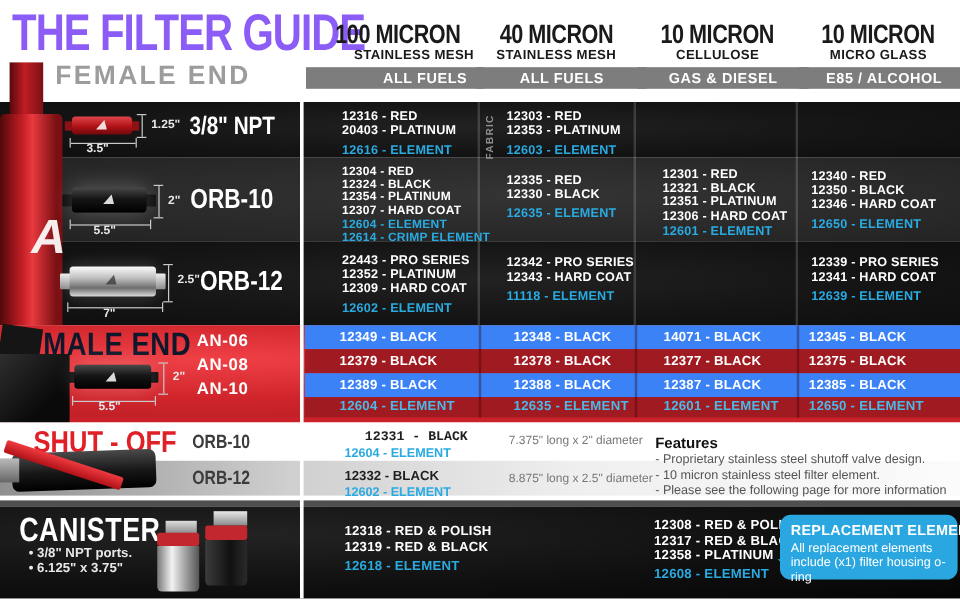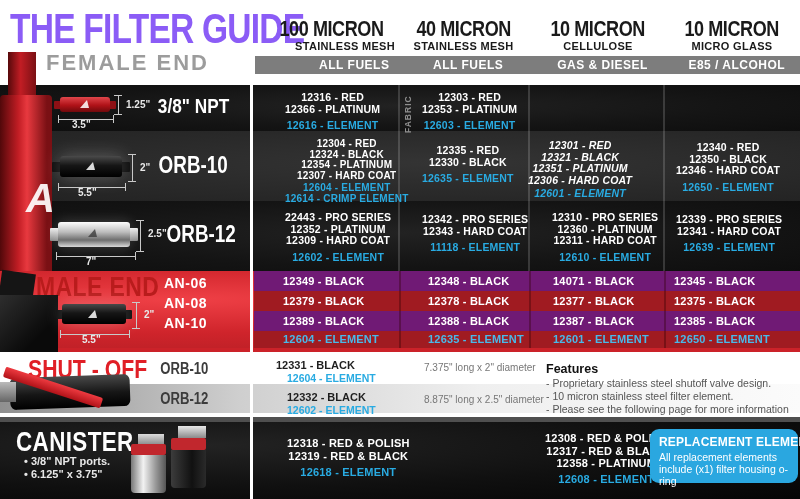--- a/index.html
+++ b/index.html
@@ -21,21 +21,21 @@
   .drow{position:absolute;left:0;width:800px;}
   .row-dark{background:radial-gradient(ellipse at 50% 45%,#222 0%,#141414 60%,#0e0e0e 100%);}
   .row-lite{background:radial-gradient(ellipse at 55% 45%,#343434 0%,#2a2a2a 55%,#222 100%);}
   .vdivider{position:absolute;background:#fff;}
   .coldiv-dark{position:absolute;width:2px;background:rgba(255,255,255,.16);}
   .coldiv-red{position:absolute;width:2px;background:rgba(50,0,4,.35);}
 
   .rowlabel{position:absolute;color:#fff;font-weight:700;text-align:center;}
 
   
-  .pcell{position:absolute;text-align:center;}
+  .pcell{position:absolute;}
   .pl{font-weight:700;font-size:10.5px;line-height:11.5px;color:#fff;letter-spacing:.2px;white-space:nowrap;}
   .el{color:#29abe2;}
   .gap{height:5px;}
   .tight .pl{font-size:10px;line-height:10.5px;}
   .tight .gap{height:2px;}
   .fabric{position:absolute;writing-mode:vertical-rl;transform:rotate(180deg);
           font-size:8.5px;font-weight:700;color:#8f8f8f;letter-spacing:1px;}
 
   
   .fg{position:absolute;}
@@ -52,26 +52,26 @@
   .vbr{position:absolute;width:8px;border-top:1px solid #c9c9c9;border-bottom:1px solid #c9c9c9;}
   .vbr:after{content:"";position:absolute;left:50%;top:0;bottom:0;border-left:1px solid #c9c9c9;}
   .hbr{position:absolute;height:8px;border-left:1px solid #c9c9c9;border-right:1px solid #c9c9c9;}
   .hbr:after{content:"";position:absolute;top:50%;left:0;right:0;border-top:1px solid #c9c9c9;}
   .dimlabel{position:absolute;font-size:10px;font-weight:700;color:#e8e8e8;white-space:nowrap;}
 
   
   .mband{position:absolute;left:0;top:271px;width:800px;height:81px;
          background:radial-gradient(ellipse at 22% 35%,#ef4046 0%,#cf242b 45%,#ab1c22 100%);}
   .mstripe{position:absolute;left:254px;width:546px;}
-  .st-bright{background:#701a75;text-decoration:underline;}
+  .st-bright{background:#3b82f6;text-decoration:underline;}
   .st-dark{background:#a01b21;}
   .mcell{position:absolute;font-weight:700;font-size:11px;color:#fff;letter-spacing:.2px;white-space:nowrap;}
   .mel{color:#49b9e9;}
   .anlabel{position:absolute;left:164px;font-size:14px;font-weight:700;color:#fff;letter-spacing:.5px;line-height:20px;}
-  .male-hd{position:absolute;left:36px;top:272px;font-size:27px;font-weight:700;color:#b91c1c;letter-spacing:.5px;}
+  .male-hd{position:absolute;left:36px;top:272px;font-size:27px;font-weight:700;color:#0f172a;letter-spacing:.5px;}
 
   
   .so-bg{position:absolute;left:0;top:352px;width:800px;height:65px;background:#fff;}
   .so-stripe{position:absolute;left:0;top:384px;width:800px;height:29px;
              background:linear-gradient(90deg,#8f8f8f,#cfcfcf 30%,#efefef 60%,#fbfbfb);}
   .so-hd{position:absolute;left:28px;top:355px;font-size:25px;font-weight:700;color:#e01f26;}
   .so-label{position:absolute;left:155px;font-size:16px;font-weight:700;color:#3c3c3c;}
   .sopart{position:absolute;font-weight:700;font-size:11px;color:#1f1f1f;white-space:nowrap;}
   .soel{position:absolute;font-weight:700;font-size:10.5px;color:#29abe2;white-space:nowrap;}
   .sodesc{position:absolute;font-size:10px;color:#777;white-space:nowrap;}
@@ -165,21 +165,21 @@
     <div class="vbr" style="left:114px;top:95px;height:18px;"></div>
     <div class="dimlabel" style="left:126px;top:99px;">1.25"</div>
     <div class="hbr" style="left:58px;top:115px;width:54px;"></div>
     <div class="dimlabel" style="left:72px;top:119px;">3.5"</div>
   </div>
   <div class="rowlabel" style="left:140px;top:94px;width:106px;font-size:21px;">
     <span class="condc">3/8" NPT</span>
   </div>
   <div class="pcell" style="left:285px;top:92px;">
     <div class="pl">12316 - RED</div>
-    <div class="pl">12366 - PLATINUM</div>
+    <div class="pl">20403 - PLATINUM</div>
     <div class="gap"></div>
     <div class="pl el">12616 - ELEMENT</div>
   </div>
   <div class="fabric" style="left:403px;top:93px;height:40px;">FABRIC</div>
   <div class="pcell" style="left:422px;top:92px;">
     <div class="pl">12303 - RED</div>
     <div class="pl">12353 - PLATINUM</div>
     <div class="gap"></div>
     <div class="pl el">12603 - ELEMENT</div>
   </div>
@@ -205,21 +205,21 @@
     <div class="gap"></div>
     <div class="pl el">12604 - ELEMENT</div>
     <div class="pl el">12614 - CRIMP ELEMENT</div>
   </div>
   <div class="pcell" style="left:422px;top:145px;">
     <div class="pl">12335 - RED</div>
     <div class="pl">12330 - BLACK</div>
     <div class="gap"></div>
     <div class="pl el">12635 - ELEMENT</div>
   </div>
-  <div class="pcell" style="left:528px;top:140px;font-style:italic;">
+  <div class="pcell" style="left:552px;top:140px;">
     <div class="pl">12301 - RED</div>
     <div class="pl">12321 - BLACK</div>
     <div class="pl">12351 - PLATINUM</div>
     <div class="pl">12306 - HARD COAT</div>
     <div class="gap" style="height:2px;"></div>
     <div class="pl el">12601 - ELEMENT</div>
   </div>
   <div class="pcell" style="left:676px;top:142px;">
     <div class="pl">12340 - RED</div>
     <div class="pl">12350 - BLACK</div>
@@ -246,27 +246,20 @@
     <div class="pl">12352 - PLATINUM</div>
     <div class="pl">12309 - HARD COAT</div>
     <div class="gap"></div>
     <div class="pl el">12602 - ELEMENT</div>
   </div>
   <div class="pcell" style="left:422px;top:214px;">
     <div class="pl">12342 - PRO SERIES</div>
     <div class="pl">12343 - HARD COAT</div>
     <div class="gap"></div>
     <div class="pl el">11118 - ELEMENT</div>
-  </div>
-  <div class="pcell" style="left:552px;top:212px;">
-    <div class="pl">12310 - PRO SERIES</div>
-    <div class="pl">12360 - PLATINUM</div>
-    <div class="pl">12311 - HARD COAT</div>
-    <div class="gap"></div>
-    <div class="pl el">12610 - ELEMENT</div>
   </div>
   <div class="pcell" style="left:676px;top:214px;">
     <div class="pl">12339 - PRO SERIES</div>
     <div class="pl">12341 - HARD COAT</div>
     <div class="gap"></div>
     <div class="pl el">12639 - ELEMENT</div>
   </div>
 
   <div class="mband"></div>
   <div class="mstripe st-bright" style="top:271px;height:20px;">
@@ -318,21 +311,21 @@
 
   <div class="so-bg"></div>
   <div class="so-stripe"></div>
   <div class="so-hd"><span class="cond" style="transform:scaleX(.85);">SHUT - OFF</span></div>
 
   <div class="valve-body"></div>
   <div class="valve-cap"></div>
   <div class="valve-lever"></div>
 
   <div class="so-label" style="top:360px;"><span class="condc">ORB-10</span></div>
-  <div class="sopart" style="left:276px;top:359px;">12331 - BLACK</div>
+  <div class="sopart" style="left:304px;top:359px;font-family:Liberation Mono, monospace;">12331 - BLACK</div>
   <div class="soel" style="left:287px;top:372px;">12604 - ELEMENT</div>
   <div class="sodesc" style="left:424px;top:362px;">7.375" long x 2" diameter</div>
 
   <div class="so-label" style="top:390px;"><span class="condc">ORB-12</span></div>
   <div class="sopart" style="left:287px;top:391px;">12332 - BLACK</div>
   <div class="soel" style="left:287px;top:404px;">12602 - ELEMENT</div>
   <div class="sodesc" style="left:424px;top:394px;">8.875" long x 2.5" diameter</div>
 
   <div class="feat-title">Features</div>
   <div class="feat-line" style="top:377px;">- Proprietary stainless steel shutoff valve design.</div>

